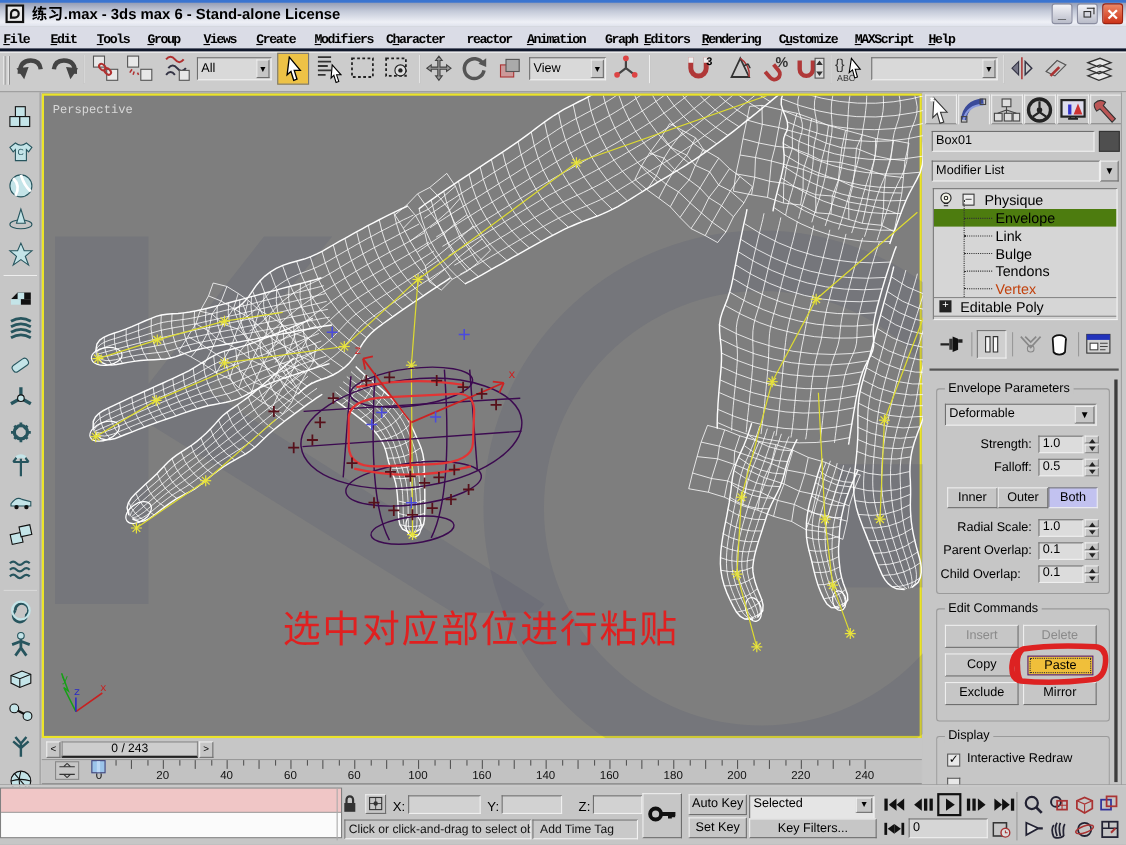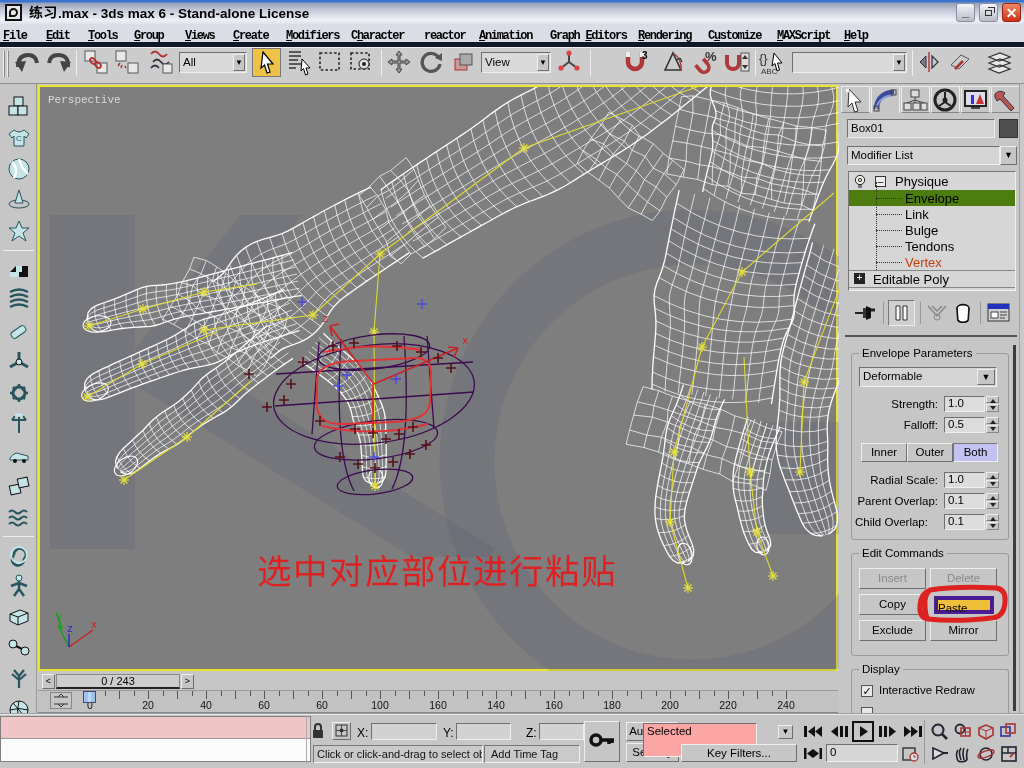--- a/index.html
+++ b/index.html
@@ -24,21 +24,21 @@
       </g>
    <text x="29" y="14.5" font-size="13.5" font-weight="bold" font-family="Liberation Sans,sans-serif" fill="#000">.max - 3ds max 6 - Stand-alone License</text>
  </svg>
  <div class="abs" style="left:956px;top:3px;width:19px;height:19px;border-radius:3px;background:linear-gradient(#f4f4f8,#b9bcc9);border:1px solid #8a8da0;color:#222;font-size:13px;font-weight:bold;text-align:center;line-height:15px">_</div>
  <div class="abs" style="left:979px;top:3px;width:19px;height:19px;border-radius:3px;background:linear-gradient(#f4f4f8,#b9bcc9);border:1px solid #8a8da0">
   <div class="abs" style="left:5px;top:6px;width:7px;height:6px;border:1.5px solid #333"></div>
   <div class="abs" style="left:8px;top:3px;width:7px;height:6px;border:1.5px solid #333;border-bottom:none;border-left:none"></div>
  </div>
  <div class="abs" style="left:1002px;top:3px;width:19px;height:19px;border-radius:3px;background:linear-gradient(#ee8866,#cc3318);border:1px solid #992211;color:#fff;font-size:14px;font-weight:bold;text-align:center;line-height:18px">✕</div>
 </div>
-<div class="abs" style="left:0;top:24px;width:1024px;height:23px;background:#dadce6;border-bottom:5px solid #0f172a">
+<div class="abs" style="left:0;top:24px;width:1024px;height:23px;background:#dadce6;border-bottom:3px solid #0f172a">
     <div class="abs" style="left:3px;top:5px;font-size:12px;font-weight:bold;color:#000;font-family:'Liberation Mono',monospace;letter-spacing:-1.3px"><u>F</u>ile</div>
     <div class="abs" style="left:46px;top:5px;font-size:12px;font-weight:bold;color:#000;font-family:'Liberation Mono',monospace;letter-spacing:-1.3px"><u>E</u>dit</div>
     <div class="abs" style="left:88px;top:5px;font-size:12px;font-weight:bold;color:#000;font-family:'Liberation Mono',monospace;letter-spacing:-1.3px"><u>T</u>ools</div>
     <div class="abs" style="left:134px;top:5px;font-size:12px;font-weight:bold;color:#000;font-family:'Liberation Mono',monospace;letter-spacing:-1.3px"><u>G</u>roup</div>
     <div class="abs" style="left:185px;top:5px;font-size:12px;font-weight:bold;color:#000;font-family:'Liberation Mono',monospace;letter-spacing:-1.3px"><u>V</u>iews</div>
     <div class="abs" style="left:233px;top:5px;font-size:12px;font-weight:bold;color:#000;font-family:'Liberation Mono',monospace;letter-spacing:-1.3px"><u>C</u>reate</div>
     <div class="abs" style="left:286px;top:5px;font-size:12px;font-weight:bold;color:#000;font-family:'Liberation Mono',monospace;letter-spacing:-1.3px"><u>M</u>odifiers</div>
     <div class="abs" style="left:351px;top:5px;font-size:12px;font-weight:bold;color:#000;font-family:'Liberation Mono',monospace;letter-spacing:-1.3px">C<u>h</u>aracter</div>
     <div class="abs" style="left:424px;top:5px;font-size:12px;font-weight:bold;color:#000;font-family:'Liberation Mono',monospace;letter-spacing:-1.3px">reactor</div>
     <div class="abs" style="left:479px;top:5px;font-size:12px;font-weight:bold;color:#000;font-family:'Liberation Mono',monospace;letter-spacing:-1.3px"><u>A</u>nimation</div>
@@ -1029,21 +1029,21 @@
   </div>
 <div class="abs" style="left:986px;top:522px;width:13px;height:8px;background:#c6c6c6;border:1px solid #888;border-top-color:#eee;border-left-color:#eee">
     <div style="width:0;height:0;border:3px solid transparent;border-top:4px solid #222;margin:1px auto 0"></div>
   </div>
 <div class="abs grp" style="left:851px;top:553px;width:158px;height:103px">
     <div class="grplab">Edit Commands</div>
   </div>
 <div class="abs btn" style="left:859px;top:568px;width:67px;height:21px;line-height:19px;color:#8a8a8a">Insert</div>
 <div class="abs btn" style="left:930px;top:568px;width:67px;height:21px;line-height:19px;color:#8a8a8a">Delete</div>
 <div class="abs btn" style="left:859px;top:594px;width:67px;height:21px;line-height:19px">Copy</div>
-<div class="abs" style="left:934px;top:596px;width:60px;height:18px;background:#f0bf3a;border:4px solid #4c1d95;font-size:11.5px;text-align:left;line-height:16px;outline:1px dotted #333;outline-offset:-3px">Paste</div>
+<div class="abs" style="left:934px;top:596px;width:60px;height:18px;background:#f0bf3a;border:1px solid #4c1d95;font-size:11.5px;text-align:center;line-height:16px;outline:1px dotted #333;outline-offset:-3px">Paste</div>
 <div class="abs btn" style="left:859px;top:620px;width:67px;height:21px;line-height:19px">Exclude</div>
 <div class="abs btn" style="left:930px;top:620px;width:67px;height:21px;line-height:19px">Mirror</div>
 <svg class="abs" style="left:916px;top:583px" width="94" height="44" viewBox="0 0 94 44">
 <path d="M14 7 Q40 3 80 5 Q90 6 89 19 Q88 34 76 35 Q40 39 12 36 Q3 35 4 22 Q5 10 14 7 Z M14 7 Q8 12 9 22 Q9 32 12 36" fill="none" stroke="#dd2222" stroke-width="5" stroke-linejoin="round"></path>
   </svg>
 <div class="abs grp" style="left:851px;top:669px;width:158px;height:46px;border-bottom:none">
     <div class="grplab">Display</div>
   </div>
 <div class="abs cb" style="left:861px;top:685px">✓</div>
 <div class="abs" style="left:879px;top:684px;font-size:11.5px">Interactive Redraw</div>
@@ -1073,21 +1073,21 @@
 <div class="abs fld" style="left:456px;top:723px;width:55px;height:17px;background:#d2d2d2"></div>
 <div class="abs" style="left:526px;top:726px;font-size:12px">Z:</div>
 <div class="abs fld" style="left:539px;top:723px;width:45px;height:17px;background:#d2d2d2"></div>
 <div class="abs btn" style="left:584px;top:721px;width:36px;height:41px">
 <svg width="32" height="37" viewBox="0 0 32 37">
       <circle cx="10" cy="18" r="5" fill="none" stroke="#111" stroke-width="3.5"></circle>
       <path d="M15 18 h13 m-5 0 v4 m3 -4 v3" stroke="#111" stroke-width="3.5" fill="none"></path>
     </svg></div>
 <div class="abs btn" style="left:626px;top:722px;width:53px;height:19px;line-height:17px">Auto Key</div>
 <div class="abs btn" style="left:626px;top:743px;width:53px;height:19px;line-height:17px">Set Key</div>
-<div class="abs fld" style="left:643px;top:723px;width:114px;height:34px;line-height:15px;background:#fca5a5">Selected</div>
+<div class="abs fld" style="left:681px;top:723px;width:114px;height:34px;line-height:15px;background:#e5e5e5">Selected</div>
 <div class="abs btn" style="left:778px;top:725px;width:15px;height:14px;font-size:8px;line-height:12px">▼</div>
 <div class="abs btn" style="left:681px;top:744px;width:116px;height:18px;line-height:16px">Key Filters...</div>
 <svg class="abs" style="left:802px;top:724px" width="22" height="16">
     <rect x="2" y="2" width="3" height="11" fill="#111"></rect>
     <path d="M6 7.5 L13 2 L13 13 Z" fill="#111"></path>
     <path d="M13 7.5 L20 2 L20 13 Z" fill="#111"></path>
   </svg>
 <svg class="abs" style="left:829px;top:724px" width="20" height="16">
     <path d="M2 7.5 L9 2 L9 13 Z" fill="#111"></path>
     <rect x="11" y="2" width="3" height="11" fill="#111"></rect>

